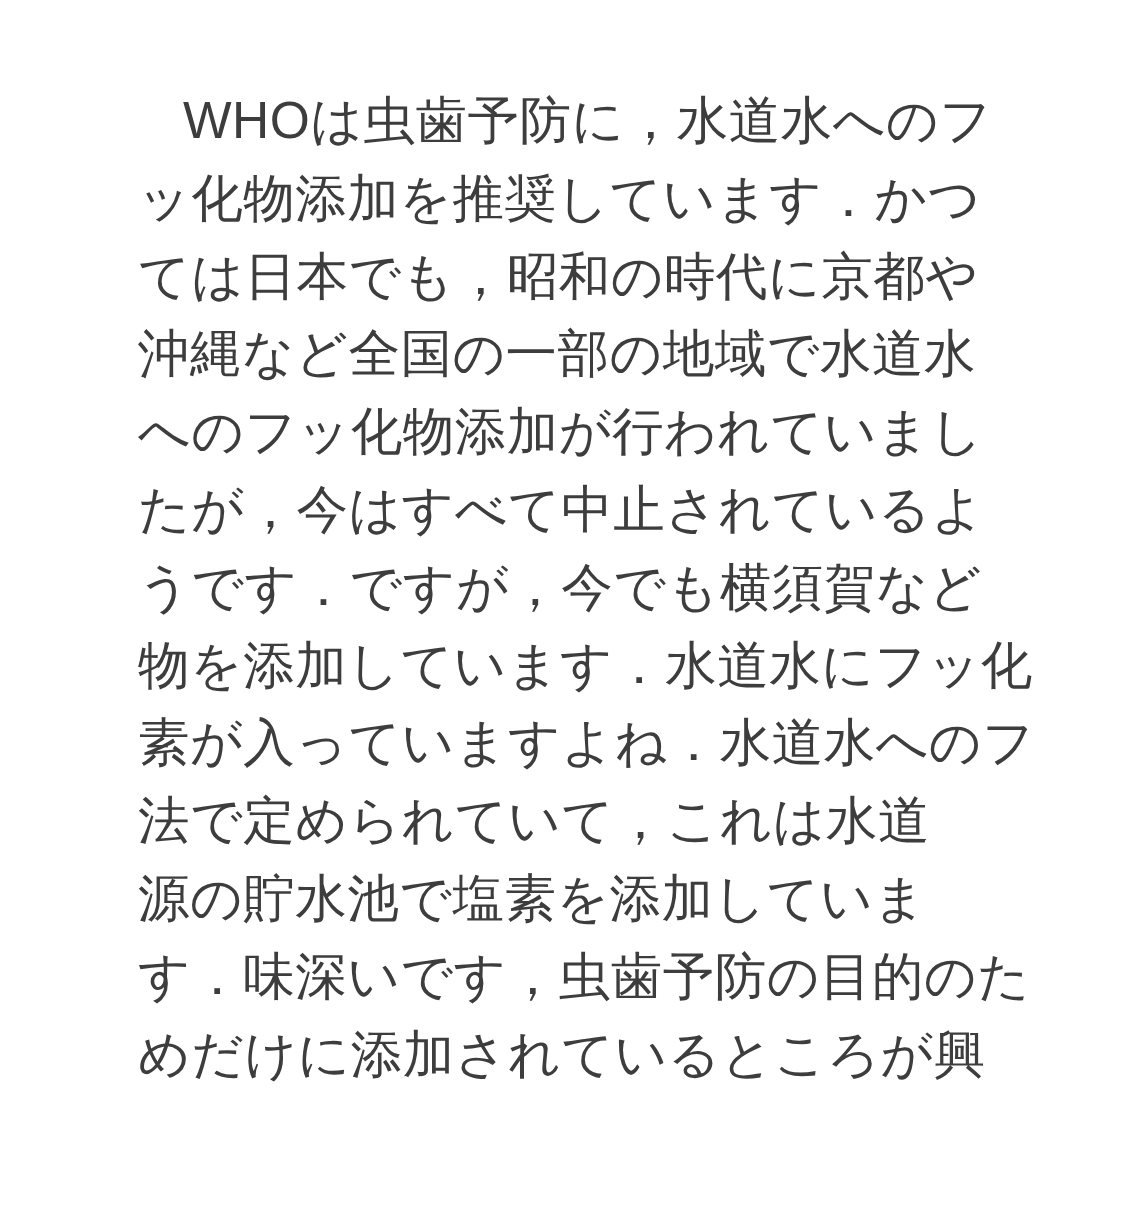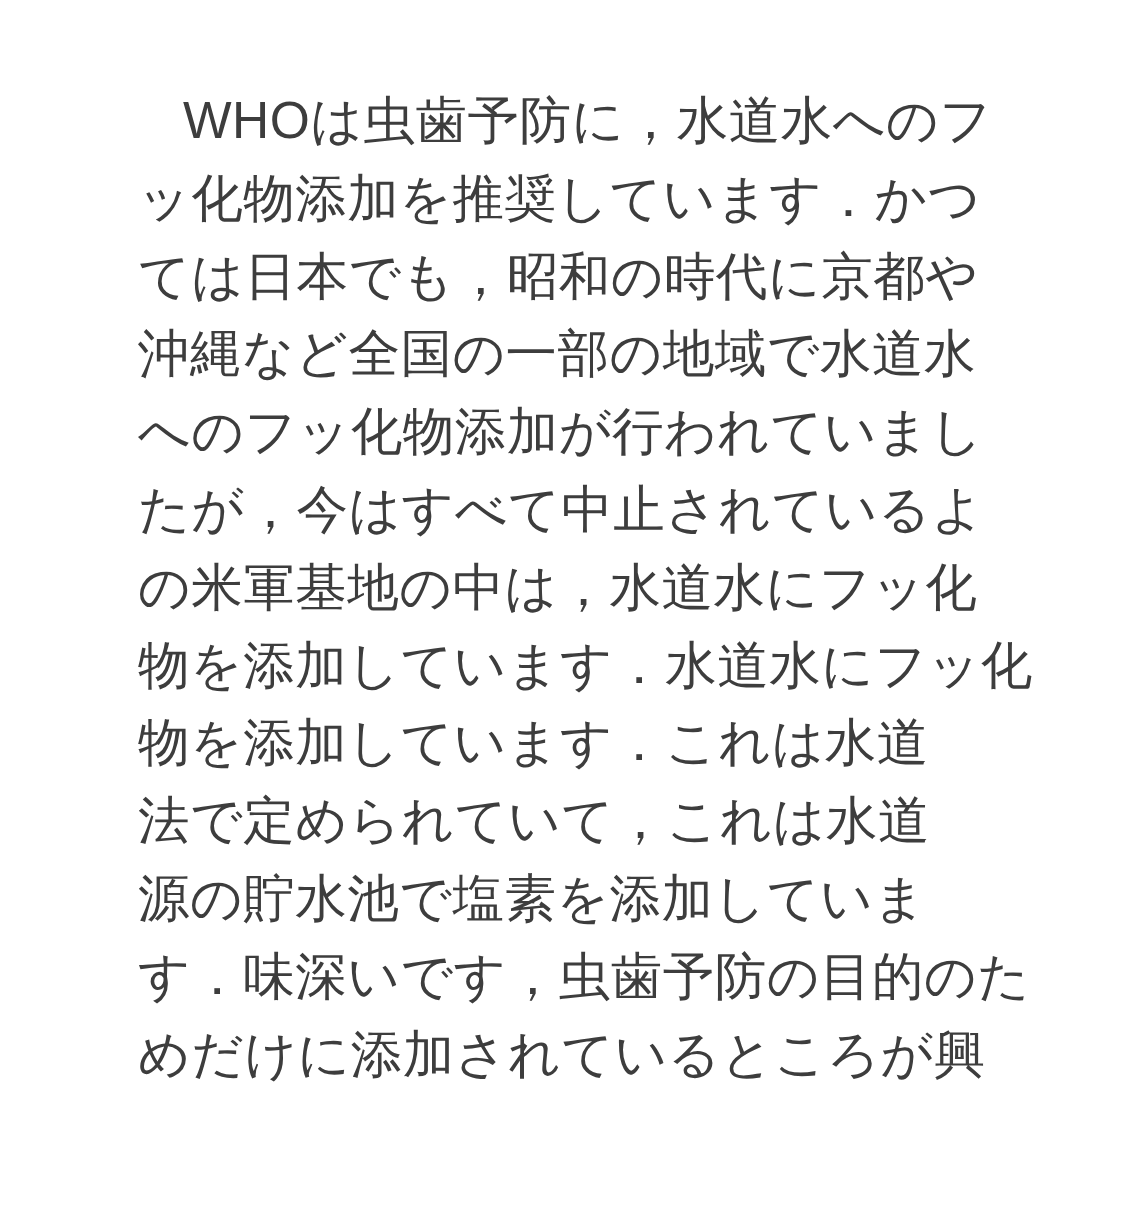--- a/index.html
+++ b/index.html
@@ -42,21 +42,21 @@
 <body style="background: rgb(255, 255, 255);">
 
 <div class="page" style="background: rgb(255, 255, 255); margin-top: 44px;">
   <div class="text-block" style="color: rgb(61, 61, 61);">
       <div class="text-line">WHOは虫歯予防に，水道水へのフ</div>
       <div class="text-line">ッ化物添加を推奨しています．かつ</div>
       <div class="text-line">ては日本でも，昭和の時代に京都や</div>
       <div class="text-line">沖縄など全国の一部の地域で水道水</div>
       <div class="text-line">へのフッ化物添加が行われていまし</div>
       <div class="text-line">たが，今はすべて中止されているよ</div>
-      <div class="text-line">の米軍基地の中は，水道水にフッ化</div>
+      <div class="text-line">うです．ですが，今でも横須賀など</div>
       <div class="text-line">物を添加しています．水道水にフッ化</div>
-      <div class="text-line">物を添加しています．これは水道</div>
+      <div class="text-line">素が入っていますよね．水道水へのフ</div>
       <div class="text-line">法で定められていて，これは水道</div>
       <div class="text-line">源の貯水池で塩素を添加していま</div>
       <div class="text-line">す．味深いです，虫歯予防の目的のた</div>
       <div class="text-line">めだけに添加されているところが興</div>
     </div>
 </div>
 
 </body></html>

